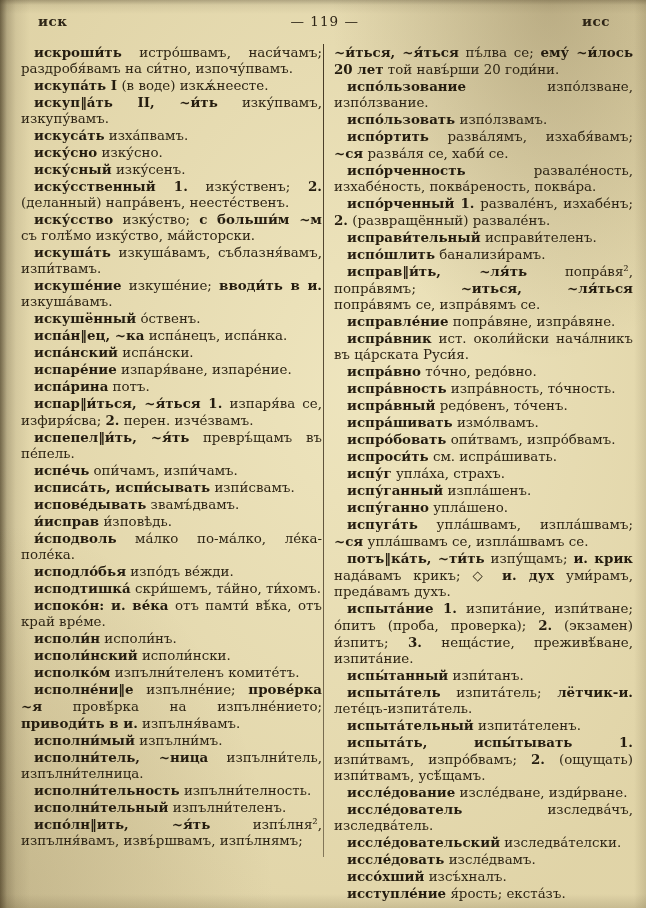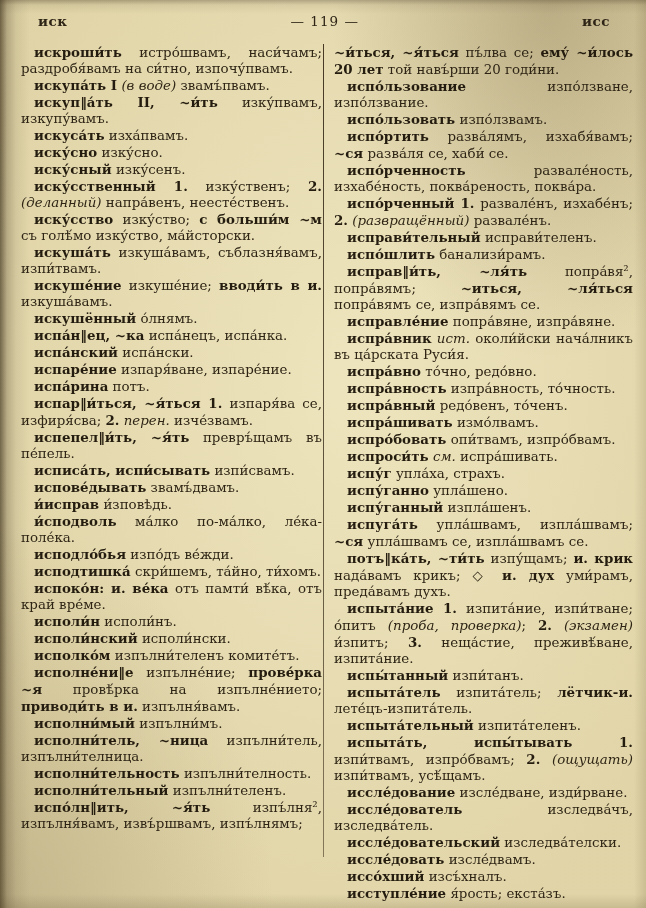--- a/index.html
+++ b/index.html
@@ -41,50 +41,51 @@
   }
   .col-right{width:299px;margin-left:10px;}
   .divider{
     width:1px;height:813px;
     background:linear-gradient(180deg, rgba(52,40,22,0.9) 0%, rgba(52,40,22,0.75) 60%, rgba(52,40,22,0.55) 100%);
     margin-left:1px;
   }
   .entry{margin:0;text-indent:13px;}
   .entry.cont{text-indent:0;}
   .seg-b{font-weight:700;color:#241c0f;}
-  .seg-i{font-style:italic;}
+  .seg-i{}
 </style>
 </head>
 <body>
 
 <div class="page">
   <div class="header">
     <span class="corner">иск</span>
     <span class="pageno">— 119 —</span>
     <span class="corner">исс</span>
   </div>
   <div class="columns">
     <div class="col col-left">
         <p class="entry"><span class="seg-b">искроши́ть</span><span class="seg-r"> истро́швамъ, наси́чамъ; раздробя́вамъ на си́тно, изпочу́пвамъ.</span></p>
-        <p class="entry"><span class="seg-b">искупа́ть I</span><span class="seg-r"> </span><span class="seg-i">(в воде)</span><span class="seg-r"> звамъ́пвамъ.</span></p>
+        <p class="entry"><span class="seg-b">искупа́ть I</span><span class="seg-r"> </span><span class="seg-i">(в воде)</span><span class="seg-r"> изкѫ́неесте.</span></p>
         <p class="entry"><span class="seg-b">искуп‖а́ть II, ~и́ть</span><span class="seg-r"> изку́пвамъ, изкупу́вамъ.</span></p>
         <p class="entry"><span class="seg-b">искуса́ть</span><span class="seg-r"> изха́пвамъ.</span></p>
         <p class="entry"><span class="seg-b">иску́сно</span><span class="seg-r"> изку́сно.</span></p>
         <p class="entry"><span class="seg-b">иску́сный</span><span class="seg-r"> изку́сенъ.</span></p>
         <p class="entry"><span class="seg-b">иску́сственный 1.</span><span class="seg-r"> изку́ственъ; </span><span class="seg-b">2.</span><span class="seg-r"> </span><span class="seg-i">(деланный)</span><span class="seg-r"> напра́венъ, неесте́ственъ.</span></p>
         <p class="entry"><span class="seg-b">иску́сство</span><span class="seg-r"> изку́ство; </span><span class="seg-b">с больши́м ~м</span><span class="seg-r"> съ голѣ́мо изку́ство, ма́йсторски.</span></p>
         <p class="entry"><span class="seg-b">искуша́ть</span><span class="seg-r"> изкуша́вамъ, съблазня́вамъ, изпи́твамъ.</span></p>
         <p class="entry"><span class="seg-b">искуше́ние</span><span class="seg-r"> изкуше́ние; </span><span class="seg-b">вводи́ть в и.</span><span class="seg-r"> изкуша́вамъ.</span></p>
-        <p class="entry"><span class="seg-b">искушённый</span><span class="seg-r"> о́лнямъ.</span></p>
+        <p class="entry"><span class="seg-b">искушённый</span><span class="seg-r"> о́ственъ.</span></p>
         <p class="entry"><span class="seg-b">испа́н‖ец, ~ка</span><span class="seg-r"> испа́нецъ, испа́нка.</span></p>
         <p class="entry"><span class="seg-b">испа́нский</span><span class="seg-r"> испа́нски.</span></p>
         <p class="entry"><span class="seg-b">испаре́ние</span><span class="seg-r"> изпаря́ване, изпаре́ние.</span></p>
         <p class="entry"><span class="seg-b">испа́рина</span><span class="seg-r"> потъ.</span></p>
         <p class="entry"><span class="seg-b">испар‖и́ться, ~я́ться 1.</span><span class="seg-r"> изпаря́ва се, изфиря́сва; </span><span class="seg-b">2.</span><span class="seg-r"> </span><span class="seg-i">перен.</span><span class="seg-r"> изче́звамъ.</span></p>
         <p class="entry"><span class="seg-b">испепел‖и́ть, ~я́ть</span><span class="seg-r"> превръ́щамъ въ пе́пель.</span></p>
+        <p class="entry"><span class="seg-b">испе́чь</span><span class="seg-r"> опи́чамъ, изпи́чамъ.</span></p>
         <p class="entry"><span class="seg-b">исписа́ть, испи́сывать</span><span class="seg-r"> изпи́свамъ.</span></p>
         <p class="entry"><span class="seg-b">испове́дывать</span><span class="seg-r"> звамъ́двамъ.</span></p>
         <p class="entry"><span class="seg-b">и́исправ</span><span class="seg-r"> и́зповѣдь.</span></p>
         <p class="entry"><span class="seg-b">и́сподволь</span><span class="seg-r"> ма́лко по-ма́лко, ле́ка-поле́ка.</span></p>
         <p class="entry"><span class="seg-b">исподло́бья</span><span class="seg-r"> изпо́дъ ве́жди.</span></p>
         <p class="entry"><span class="seg-b">исподтишка́</span><span class="seg-r"> скри́шемъ, та́йно, ти́хомъ.</span></p>
         <p class="entry"><span class="seg-b">испоко́н: и. ве́ка</span><span class="seg-r"> отъ памти́ вѣ́ка, отъ край вре́ме.</span></p>
         <p class="entry"><span class="seg-b">исполи́н</span><span class="seg-r"> исполи́нъ.</span></p>
         <p class="entry"><span class="seg-b">исполи́нский</span><span class="seg-r"> исполи́нски.</span></p>
         <p class="entry"><span class="seg-b">исполко́м</span><span class="seg-r"> изпълни́теленъ комите́тъ.</span></p>
@@ -108,22 +109,22 @@
         <p class="entry"><span class="seg-b">исправ‖и́ть, ~ля́ть</span><span class="seg-r"> попра́вя², попра́вямъ; </span><span class="seg-b">~иться, ~ля́ться</span><span class="seg-r"> попра́вямъ се, изпра́вямъ се.</span></p>
         <p class="entry"><span class="seg-b">исправле́ние</span><span class="seg-r"> попра́вяне, изпра́вяне.</span></p>
         <p class="entry"><span class="seg-b">испра́вник</span><span class="seg-r"> </span><span class="seg-i">ист.</span><span class="seg-r"> околи́йски нача́лникъ въ ца́рската Руси́я.</span></p>
         <p class="entry"><span class="seg-b">испра́вно</span><span class="seg-r"> то́чно, редо́вно.</span></p>
         <p class="entry"><span class="seg-b">испра́вность</span><span class="seg-r"> изпра́вность, то́чность.</span></p>
         <p class="entry"><span class="seg-b">испра́вный</span><span class="seg-r"> редо́венъ, то́ченъ.</span></p>
         <p class="entry"><span class="seg-b">испра́шивать</span><span class="seg-r"> измо́лвамъ.</span></p>
         <p class="entry"><span class="seg-b">испро́бовать</span><span class="seg-r"> опи́твамъ, изпро́бвамъ.</span></p>
         <p class="entry"><span class="seg-b">испроси́ть</span><span class="seg-r"> </span><span class="seg-i">см.</span><span class="seg-r"> испра́шивать.</span></p>
         <p class="entry"><span class="seg-b">испу́г</span><span class="seg-r"> упла́ха, страхъ.</span></p>
+        <p class="entry"><span class="seg-b">испу́ганный</span><span class="seg-r"> изпла́шенъ.</span></p>
         <p class="entry"><span class="seg-b">испу́ганно</span><span class="seg-r"> упла́шено.</span></p>
-        <p class="entry"><span class="seg-b">испу́ганный</span><span class="seg-r"> изпла́шенъ.</span></p>
         <p class="entry"><span class="seg-b">испуга́ть</span><span class="seg-r"> упла́швамъ, изпла́швамъ; </span><span class="seg-b">~ся</span><span class="seg-r"> упла́швамъ се, изпла́швамъ се.</span></p>
         <p class="entry"><span class="seg-b">потъ‖ка́ть, ~ти́ть</span><span class="seg-r"> изпу́щамъ; </span><span class="seg-b">и. крик</span><span class="seg-r"> нада́вамъ крикъ; ◇ </span><span class="seg-b">и. дух</span><span class="seg-r"> уми́рамъ, преда́вамъ духъ.</span></p>
         <p class="entry"><span class="seg-b">испыта́ние 1.</span><span class="seg-r"> изпита́ние, изпи́тване; о́питъ </span><span class="seg-i">(проба, проверка)</span><span class="seg-r">; </span><span class="seg-b">2.</span><span class="seg-r"> </span><span class="seg-i">(экзамен)</span><span class="seg-r"> и́зпитъ; </span><span class="seg-b">3.</span><span class="seg-r"> неща́стие, преживѣ́ване, изпита́ние.</span></p>
         <p class="entry"><span class="seg-b">испы́танный</span><span class="seg-r"> изпи́танъ.</span></p>
         <p class="entry"><span class="seg-b">испыта́тель</span><span class="seg-r"> изпита́тель; </span><span class="seg-b">лётчик-и.</span><span class="seg-r"> лете́цъ-изпита́тель.</span></p>
         <p class="entry"><span class="seg-b">испыта́тельный</span><span class="seg-r"> изпита́теленъ.</span></p>
         <p class="entry"><span class="seg-b">испыта́ть, испы́тывать 1.</span><span class="seg-r"> изпи́твамъ, изпро́бвамъ; </span><span class="seg-b">2.</span><span class="seg-r"> </span><span class="seg-i">(ощущать)</span><span class="seg-r"> изпи́твамъ, усѣ́щамъ.</span></p>
         <p class="entry"><span class="seg-b">иссле́дование</span><span class="seg-r"> изсле́дване, изди́рване.</span></p>
         <p class="entry"><span class="seg-b">иссле́дователь</span><span class="seg-r"> изследва́чъ, изследва́тель.</span></p>
         <p class="entry"><span class="seg-b">иссле́довательский</span><span class="seg-r"> изследва́телски.</span></p>

